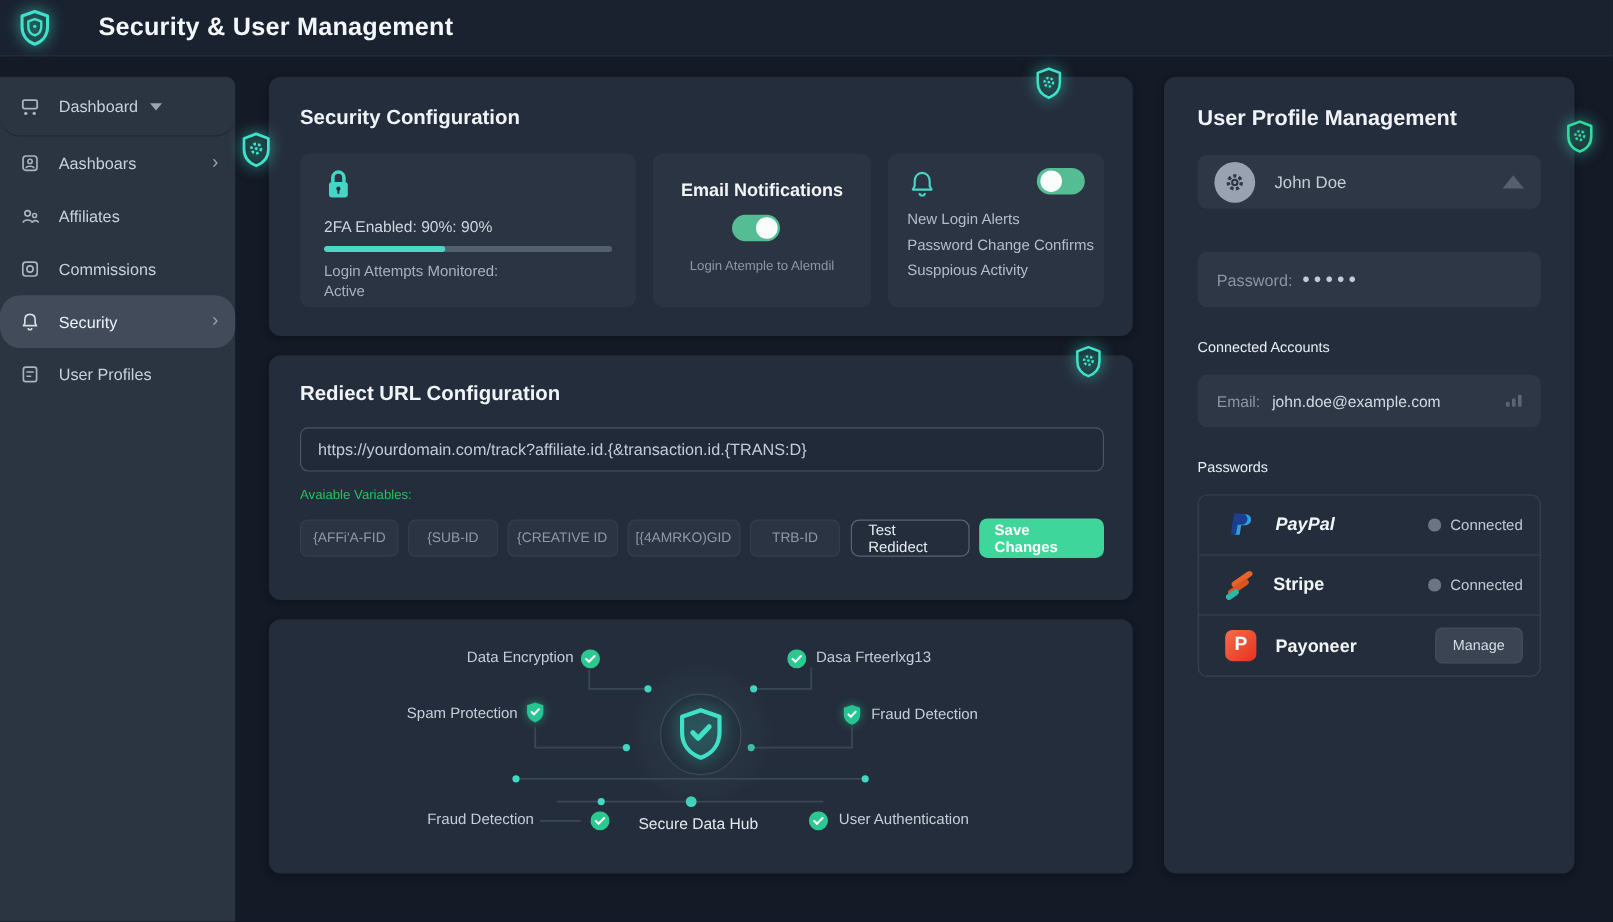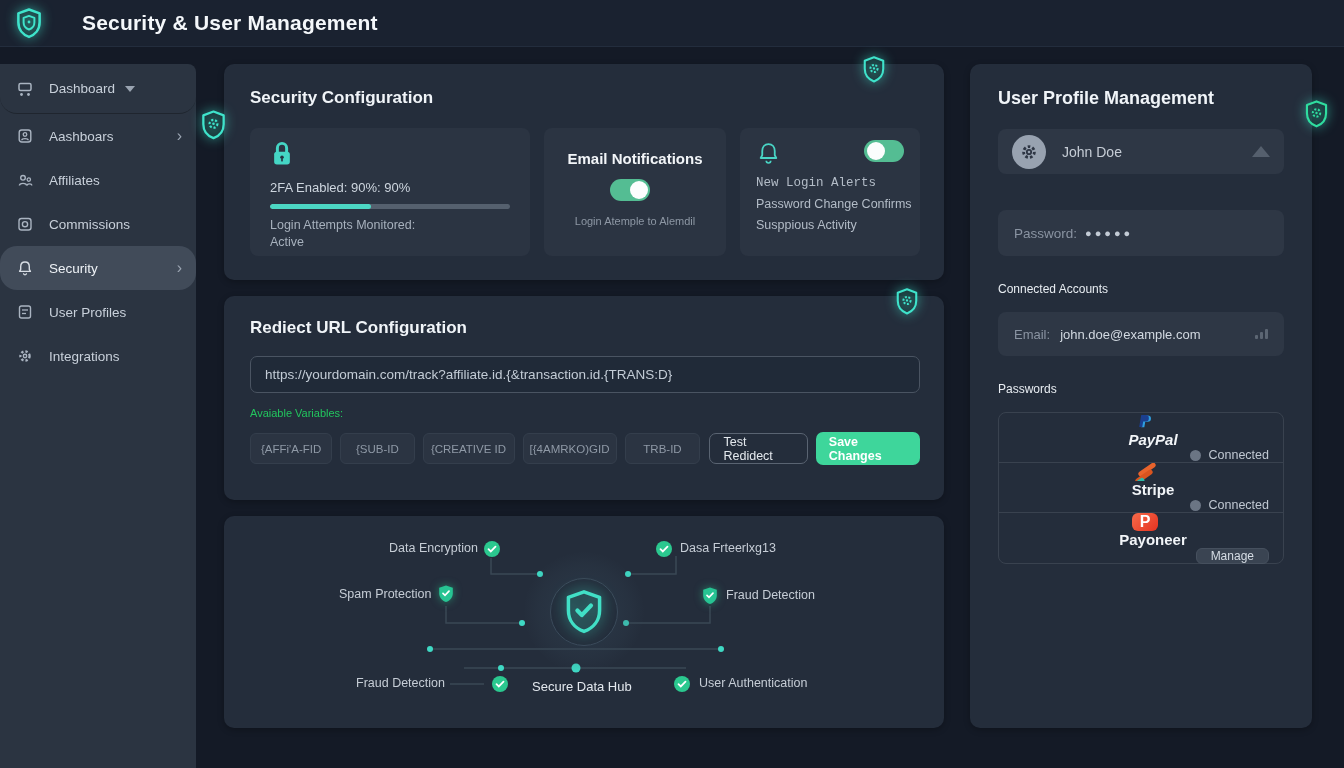--- a/index.html
+++ b/index.html
@@ -48,21 +48,21 @@
   .toggle { width:40px; height:22px; border-radius:11px; background:#54bd93; position:relative; display:inline-block; cursor:pointer; }
   .toggle .knob { position:absolute; top:2px; width:18px; height:18px; border-radius:50%; background:#fbfdfd; }
   .toggle.knob-right .knob { right:2px; }
   .toggle.knob-left .knob { left:3px; }
   .email-toggle { margin-top:12px; margin-left:52px; }
   .email-caption { margin-top:10px; font-size:11px; color:#8d97a4; white-space:nowrap; }
 
   .alerts-top { display:flex; justify-content:space-between; align-items:flex-start; }
   .bell-teal { width:25px; height:26px; color:#49d5c5; }
   .alert-line { font-size:12.5px; color:#b3bcc7; margin-top:7px; white-space:nowrap; }
-  .alert-line.first { margin-top:10px;font-family:Liberation Mono, monospace; }
+  .alert-line.first { margin-top:10px; }
 
   .p-redirect { left:224px; top:296px; width:720px; height:204px; padding:22px 24px 0 26px; }
   .url-input { margin-top:18px; width:670px; height:37px; background:#202a38; border:1px solid #4a5462; border-radius:7px;
                color:#c3ccd6; font-size:13.5px; padding:0 14px; display:flex; align-items:center; white-space:nowrap; overflow:hidden; }
   .vars-label { margin-top:14px; font-size:11px; color:#22c55e; }
   .vars-row { margin-top:13px; display:flex; align-items:center; gap:8px; width:670px; }
   .chip { height:31px; background:#2b3442; border:1px solid #343e4c; border-radius:6px; color:#8f99a6;
           font-size:11.5px; display:flex; align-items:center; justify-content:center; padding:0 10px; white-space:nowrap; cursor:pointer; }
   .btn-test { margin-left:auto; height:31px; padding:0 14px; background:transparent; border:1px solid #5a6472; border-radius:7px;
               color:#e4e9ee; font-size:12.5px; display:flex; align-items:center; cursor:pointer; }
@@ -94,21 +94,21 @@
   .pw-label { font-size:13.5px; color:#8a94a2; }
   .pw-dots { margin-left:8px; font-size:11px; letter-spacing:3px; color:#c3cbd5; }
   .rp-heading { margin-top:26px; font-size:12px; color:#e8edf2; }
   .email-row { margin-top:16px; height:44px; padding:0 16px; }
   .em-label { font-size:13px; color:#8a94a2; }
   .em-value { margin-left:10px; font-size:13px; color:#d2d9e1; }
   .signal { margin-left:auto; display:flex; align-items:flex-end; gap:2px; }
   .signal i { display:block; width:3px; background:#5c6673; border-radius:1px; }
 
   .accounts-box { margin-top:16px; border:1px solid #39424f; border-radius:8px; }
-  .acct-row { height:50px; display:flex; align-items:center; padding:0 14px 0 22px; border-bottom:1px solid #39424f;flex-direction:column; }
+  .acct-row { height:50px; display:flex; align-items:center; padding:0 14px 0 22px; border-bottom:1px solid #39424f; }
   .acct-row:last-child { border-bottom:none; }
   .acct-name { margin-left:16px; font-size:15px; font-weight:700; color:#f2f5f8; }
   .acct-name.paypal { font-style:italic; }
   .acct-status { margin-left:auto; display:flex; align-items:center; gap:8px; font-size:12.5px; color:#c0c8d2;justify-content:center; }
   .status-dot { width:11px; height:11px; border-radius:50%; background:#6b7584; }
   .btn-manage { margin-left:auto; height:30px; padding:0 14px; background:#3a4452; border:1px solid #46505e; border-radius:6px;
                 color:#d5dce4; font-size:12px; display:flex; align-items:center; cursor:pointer; }
 
   .pp-logo { width:26px; height:26px; }
   .stripe-logo { width:24px; height:24px; position:relative; overflow:hidden; }
@@ -177,27 +177,20 @@
     <span class="lbl">Security</span>
     <span class="chev-right">›</span>
   </div>
   <div class="side-item">
     <svg class="side-icon" viewBox="0 0 18 18">
       <rect x="3.5" y="3" width="11" height="12" rx="2" fill="none" stroke="currentColor" stroke-width="1.4"></rect>
       <line x1="6" y1="7" x2="12" y2="7" stroke="currentColor" stroke-width="1.3"></line>
       <line x1="6" y1="10.5" x2="10" y2="10.5" stroke="currentColor" stroke-width="1.3"></line>
     </svg>
     <span class="lbl">User Profiles</span>
-  </div>
-  <div class="side-item">
-    <svg class="side-icon" viewBox="0 0 18 18">
-      <circle cx="9" cy="9" r="4.6" fill="none" stroke="currentColor" stroke-width="2.3" stroke-dasharray="2.3 2"></circle>
-      <circle cx="9" cy="9" r="1.7" fill="none" stroke="currentColor" stroke-width="1.4"></circle>
-    </svg>
-    <span class="lbl">Integrations</span>
   </div>
 </div>
 
 <div class="panel p-security">
   <div class="panel-title">Security Configuration</div>
   <div class="cards-row">
     <div class="sec-card card-2fa">
       <svg class="lock-icon" viewBox="0 0 26 30">
         <path d="M8 13 V8.5 a5 5 0 0 1 10 0 V13" fill="none" stroke="#45d6c5" stroke-width="3.2"></path>
         <rect x="4.5" y="12.5" width="17" height="14" rx="3" fill="#45d6c5"></rect>

